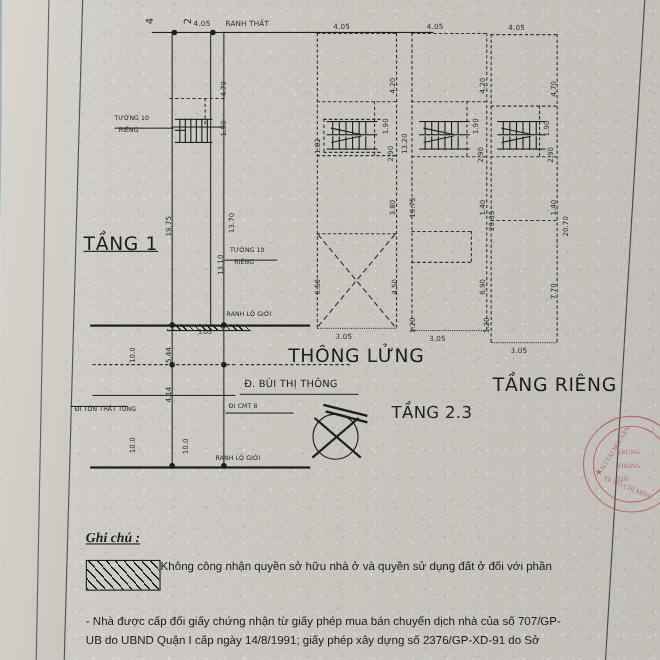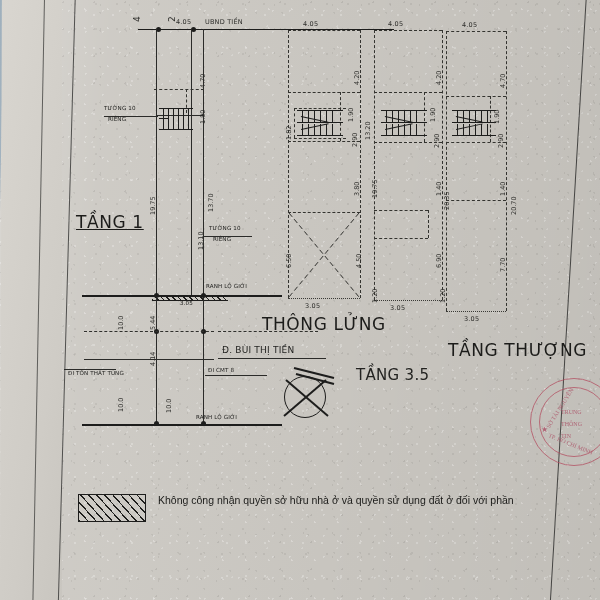--- a/index.html
+++ b/index.html
@@ -100,21 +100,21 @@
   <div class="fold" style="left:38px;transform:rotate(1.1deg);"></div>
   <div class="fold" style="left:66px;transform:rotate(1.6deg);background:#3a3a38;"></div>
   <div class="fold" style="left:566px;height:700px;transform:rotate(3.4deg);background:#2f2f2e;"></div>
 
   <div>
 
     <div class="ln hl thick" style="left:138px;top:29px;width:256px;height:1.4px;"></div>
     <div class="node" style="left:156px;top:27px;"></div>
     <div class="node" style="left:191px;top:27px;"></div>
     <div class="t dim hand" style="left:176px;top:19px;">4.05</div>
-    <div class="t dim hand" style="left:205px;top:19px;">UBND TIỀN</div>
+    <div class="t dim hand" style="left:205px;top:19px;">RANH THẤT</div>
 
     <div class="t dim hand" style="left:133px;top:22px;transform:rotate(-90deg);transform-origin:0 0;font-size:9px;">4</div>
     <div class="t dim hand" style="left:168px;top:22px;transform:rotate(-90deg);transform-origin:0 0;font-size:9px;">2</div>
 
     <div class="ln vl" style="left:156px;top:29px;width:1.1px;height:268px;"></div>
     <div class="ln vl" style="left:191px;top:29px;width:1.1px;height:62px;"></div>
     <div class="ln vl" style="left:191px;top:91px;width:1.1px;height:206px;"></div>
     <div class="ln vl" style="left:203px;top:29px;width:1.1px;height:268px;"></div>
 
     <div class="dash-h" style="left:154px;top:89px;width:50px;"></div>
@@ -165,21 +165,21 @@
     <div class="node" style="left:154px;top:329px;"></div>
     <div class="node" style="left:201px;top:329px;"></div>
     <div class="node" style="left:154px;top:421px;"></div>
     <div class="node" style="left:201px;top:421px;"></div>
 
     <div class="dashdot-h" style="left:84px;top:331px;width:130px;"></div>
     <div class="dashdot-h" style="left:218px;top:331px;width:100px;"></div>
     <div class="ln hl" style="left:84px;top:359px;width:130px;height:1px;"></div>
     <div class="ln hl" style="left:218px;top:358px;width:108px;height:1.2px;"></div>
 
-    <div class="t sm hand" style="left:222px;top:346px;font-size:9px;">Đ. BÙI THỊ TIỀN</div>
+    <div class="t sm hand" style="left:222px;top:346px;font-size:9px;">Đ. BÙI THỊ THÔNG</div>
     <div class="t xs hand" style="left:208px;top:368px;">ĐI CMT 8</div>
     <div class="ln hl" style="left:205px;top:375px;width:62px;height:1px;"></div>
 
     <div class="t xs hand" style="left:68px;top:371px;">ĐI TÔN THẤT TÙNG</div>
     <div class="ln hl" style="left:64px;top:369px;width:52px;height:1px;"></div>
 
     <div class="t dimv hand" style="left:118px;top:330px;">10.0</div>
     <div class="t dimv hand" style="left:118px;top:412px;">10.0</div>
     <div class="t dimv hand" style="left:166px;top:413px;">10.0</div>
     <div class="t dimv hand" style="left:150px;top:330px;">5.44</div>
@@ -282,21 +282,21 @@
 
     <div class="t dimv hand" style="left:372px;top:198px;">19.75</div>
     <div class="t dimv hand" style="left:436px;top:85px;">4.20</div>
     <div class="t dimv hand" style="left:430px;top:122px;">1.90</div>
     <div class="t dimv hand" style="left:434px;top:148px;">2.90</div>
     <div class="t dimv hand" style="left:436px;top:196px;">1.40</div>
     <div class="t dimv hand" style="left:436px;top:268px;">6.90</div>
     <div class="t dimv hand" style="left:372px;top:303px;">1.20</div>
     <div class="t dimv hand" style="left:440px;top:303px;">1.20</div>
 
-    <div class="t mid hand" style="left:356px;top:368px;font-size:15px;">TẦNG 3.5</div>
+    <div class="t mid hand" style="left:356px;top:368px;font-size:15px;">TẦNG 2.3</div>
   </div>
 
   <div>
     <div class="dash-h" style="left:446px;top:31px;width:60px;"></div>
     <div class="dash-v" style="left:446px;top:31px;height:280px;"></div>
     <div class="dash-v" style="left:506px;top:31px;height:280px;"></div>
     <div class="dot-h" style="left:446px;top:311px;width:60px;"></div>
 
     <div class="t dim hand" style="left:462px;top:22px;">4.05</div>
     <div class="t dim hand" style="left:464px;top:316px;">3.05</div>
@@ -327,21 +327,21 @@
     </div>
 
     <div class="t dimv hand" style="left:444px;top:210px;">20.35</div>
     <div class="t dimv hand" style="left:511px;top:215px;">20.70</div>
     <div class="t dimv hand" style="left:500px;top:88px;">4.70</div>
     <div class="t dimv hand" style="left:494px;top:124px;">1.90</div>
     <div class="t dimv hand" style="left:498px;top:148px;">2.90</div>
     <div class="t dimv hand" style="left:500px;top:196px;">1.40</div>
     <div class="t dimv hand" style="left:500px;top:272px;">7.70</div>
 
-    <div class="t big hand" style="left:448px;top:342px;">TẦNG THƯỢNG</div>
+    <div class="t big hand" style="left:448px;top:342px;">TẦNG RIÊNG</div>
   </div>
 
   <div class="compass" style="left:284px;top:362px;width:50px;height:56px;">
     <div class="circ" style="left:0;top:14px;width:40px;height:40px;"></div>
     <svg style="position:absolute;left:-4px;top:0;width:60px;height:60px;">
       <line x1="6" y1="18" x2="48" y2="54" stroke="#1d1d1c" stroke-width="2"></line>
       <line x1="46" y1="18" x2="4" y2="54" stroke="#1d1d1c" stroke-width="2"></line>
       <line x1="14" y1="6" x2="54" y2="16" stroke="#1d1d1c" stroke-width="2.2"></line>
       <line x1="16" y1="12" x2="54" y2="22" stroke="#1d1d1c" stroke-width="2.2"></line>
     </svg>
@@ -351,23 +351,28 @@
     <div class="inner"></div>
     <div class="st" style="left:6px;top:26px;transform:rotate(-58deg);">SỞ TÀI NGUYÊN</div>
     <div class="st" style="left:30px;top:30px;">TRUNG</div>
     <div class="st" style="left:30px;top:42px;">THÔNG</div>
     <div class="st" style="left:30px;top:54px;">TIN</div>
     <div class="st" style="left:16px;top:62px;transform:rotate(22deg);">TP. HỒ CHÍ MINH</div>
     <div class="star" style="left:10px;top:46px;">★</div>
   </div>
 
   <div class="footer">
-
-    <div style="display:flex;align-items:flex-start;gap:12px;margin-top:10px;">
+    <div class="ghi">Ghi chú :</div>
+
+    <div style="display:flex;align-items:flex-start;margin-top:10px;">
       <div class="hatchbox" style="width:66px;height:26px;flex:none;margin-top:2px;"></div>
       <div style="flex:1;">
         <div class="ftext">Không công nhận quyền sở hữu nhà ở và quyền sử dụng đất ở đối với phần</div>
       </div>
     </div>
 
+    <div style="margin-top:20px;">
+      <div class="fpara">- Nhà được cấp đổi giấy chứng nhận từ giấy phép mua bán chuyển dịch nhà của số 707/GP-</div>
+      <div class="fpara">UB do UBND Quận I cấp ngày 14/8/1991; giấy phép xây dựng số 2376/GP-XD-91 do Sở</div>
+    </div>
   </div>
 
 </div>
 
 </body></html>

